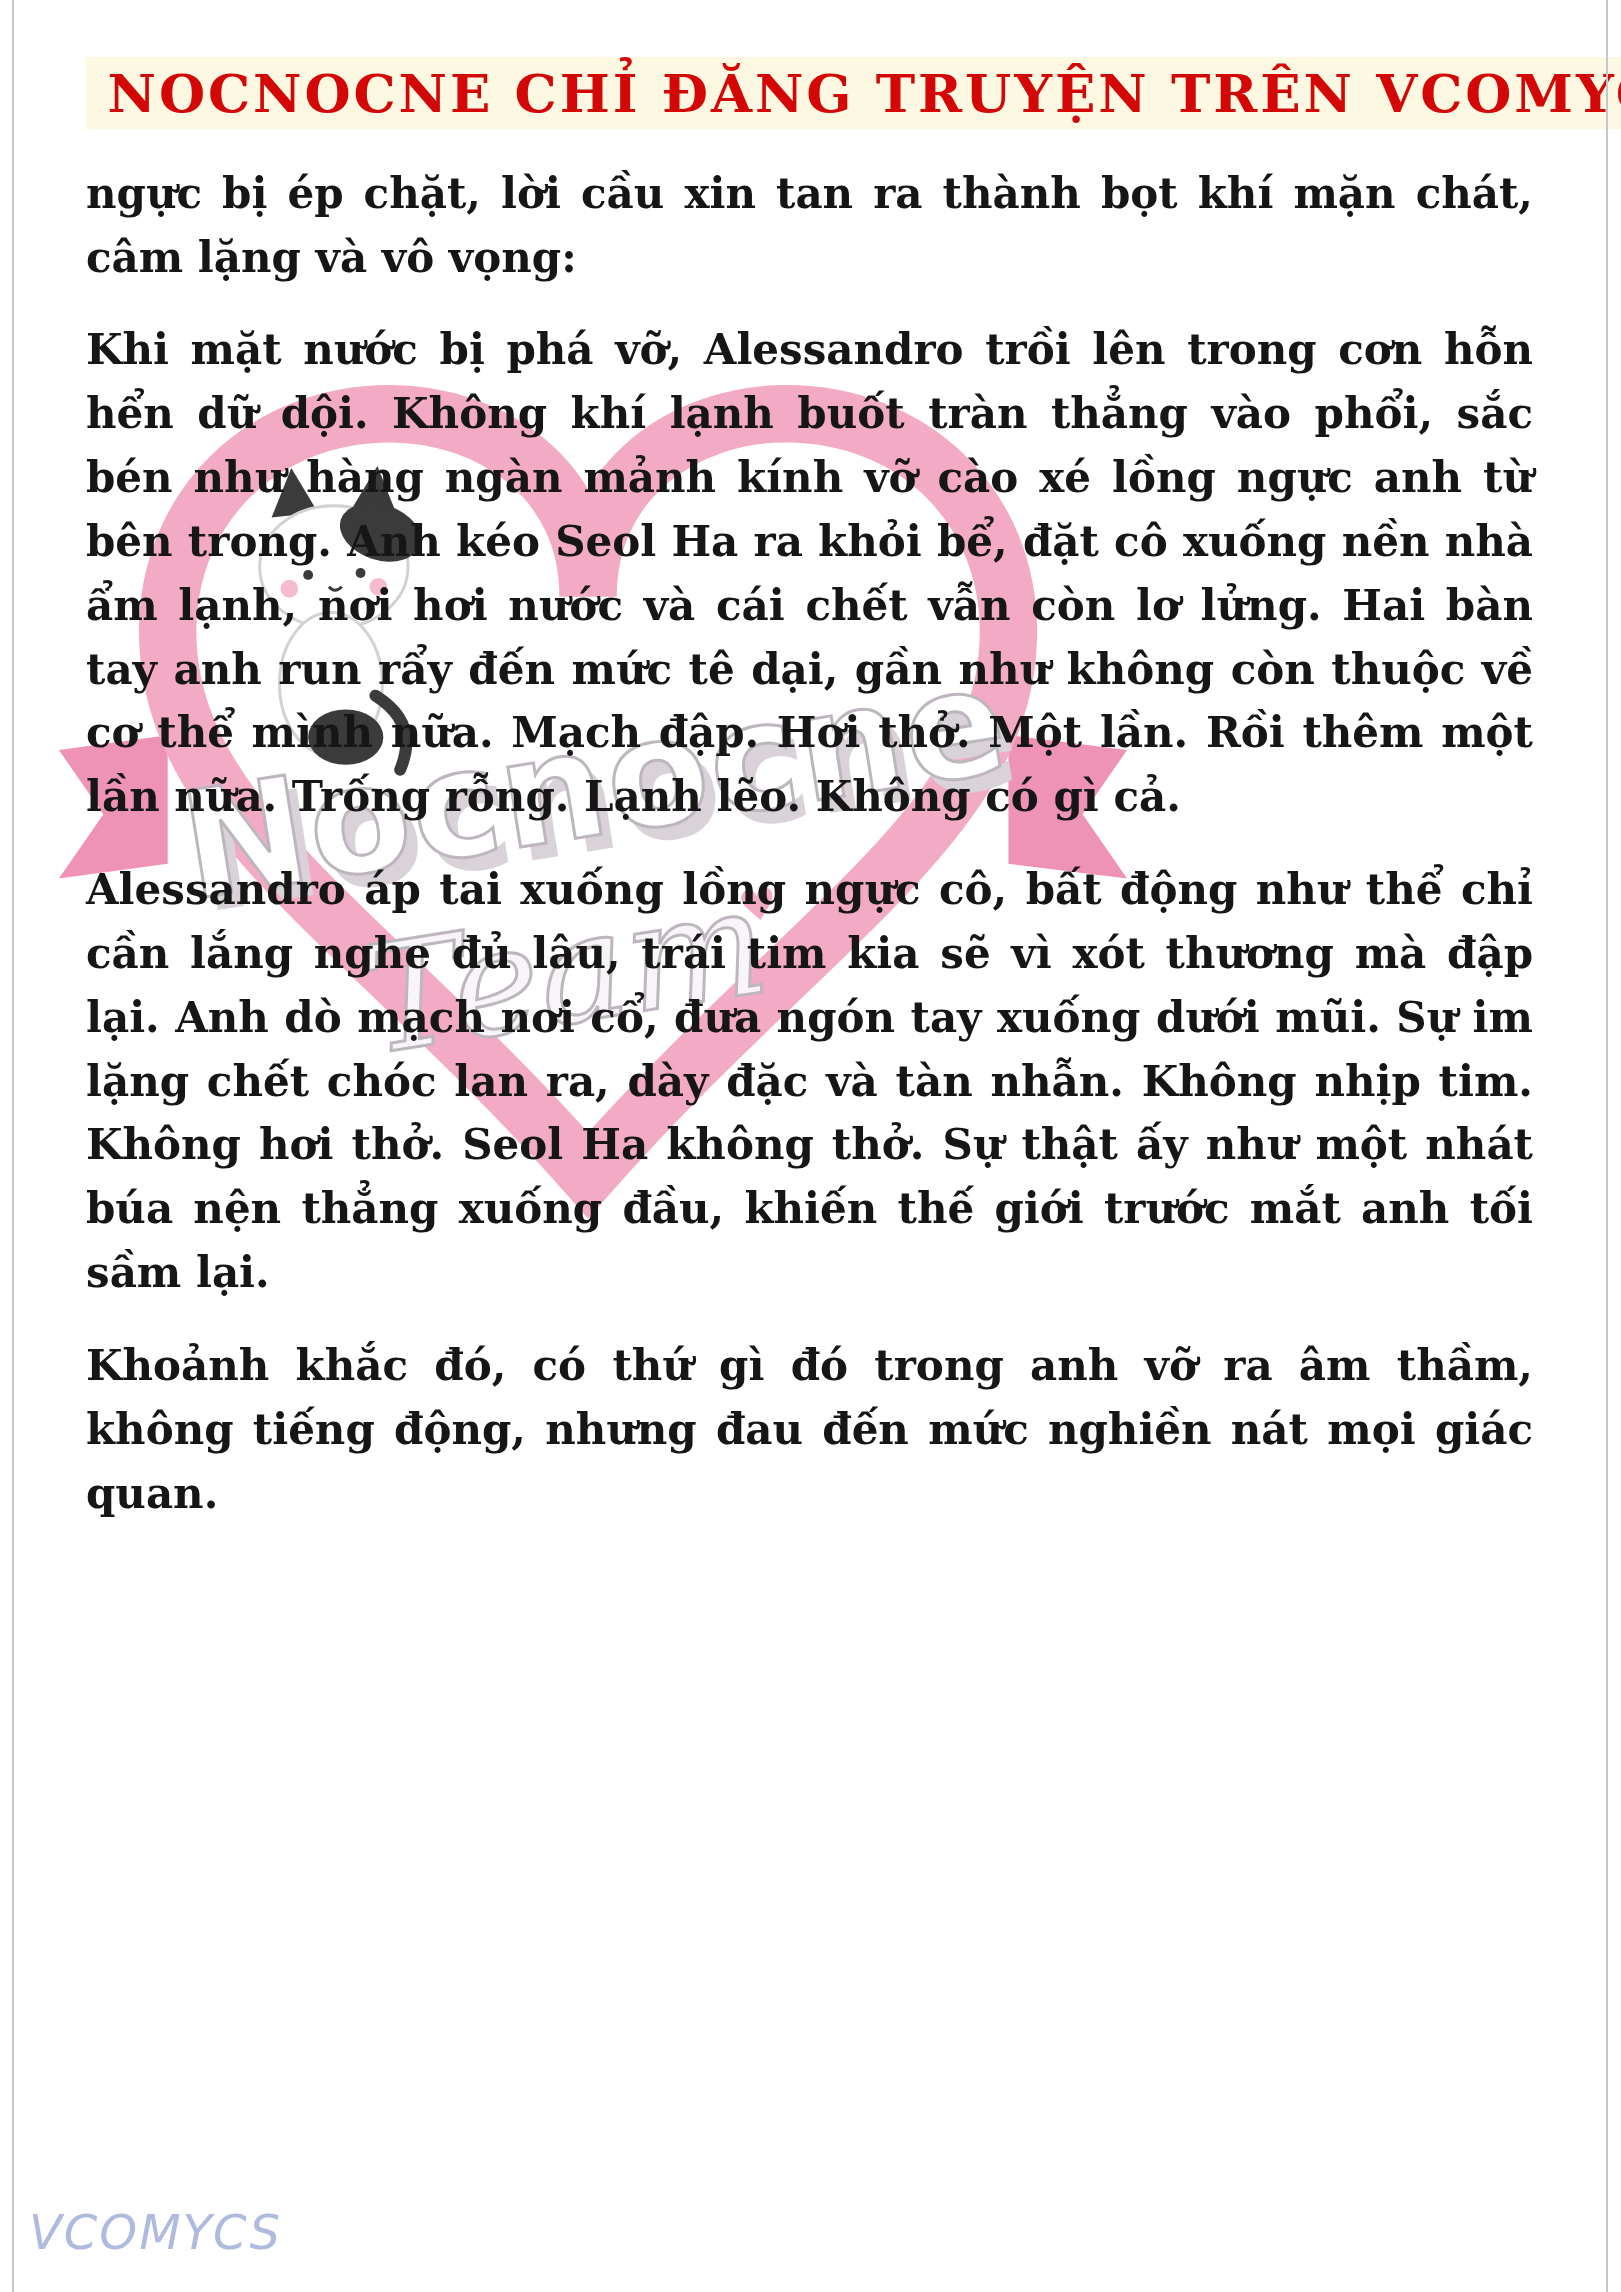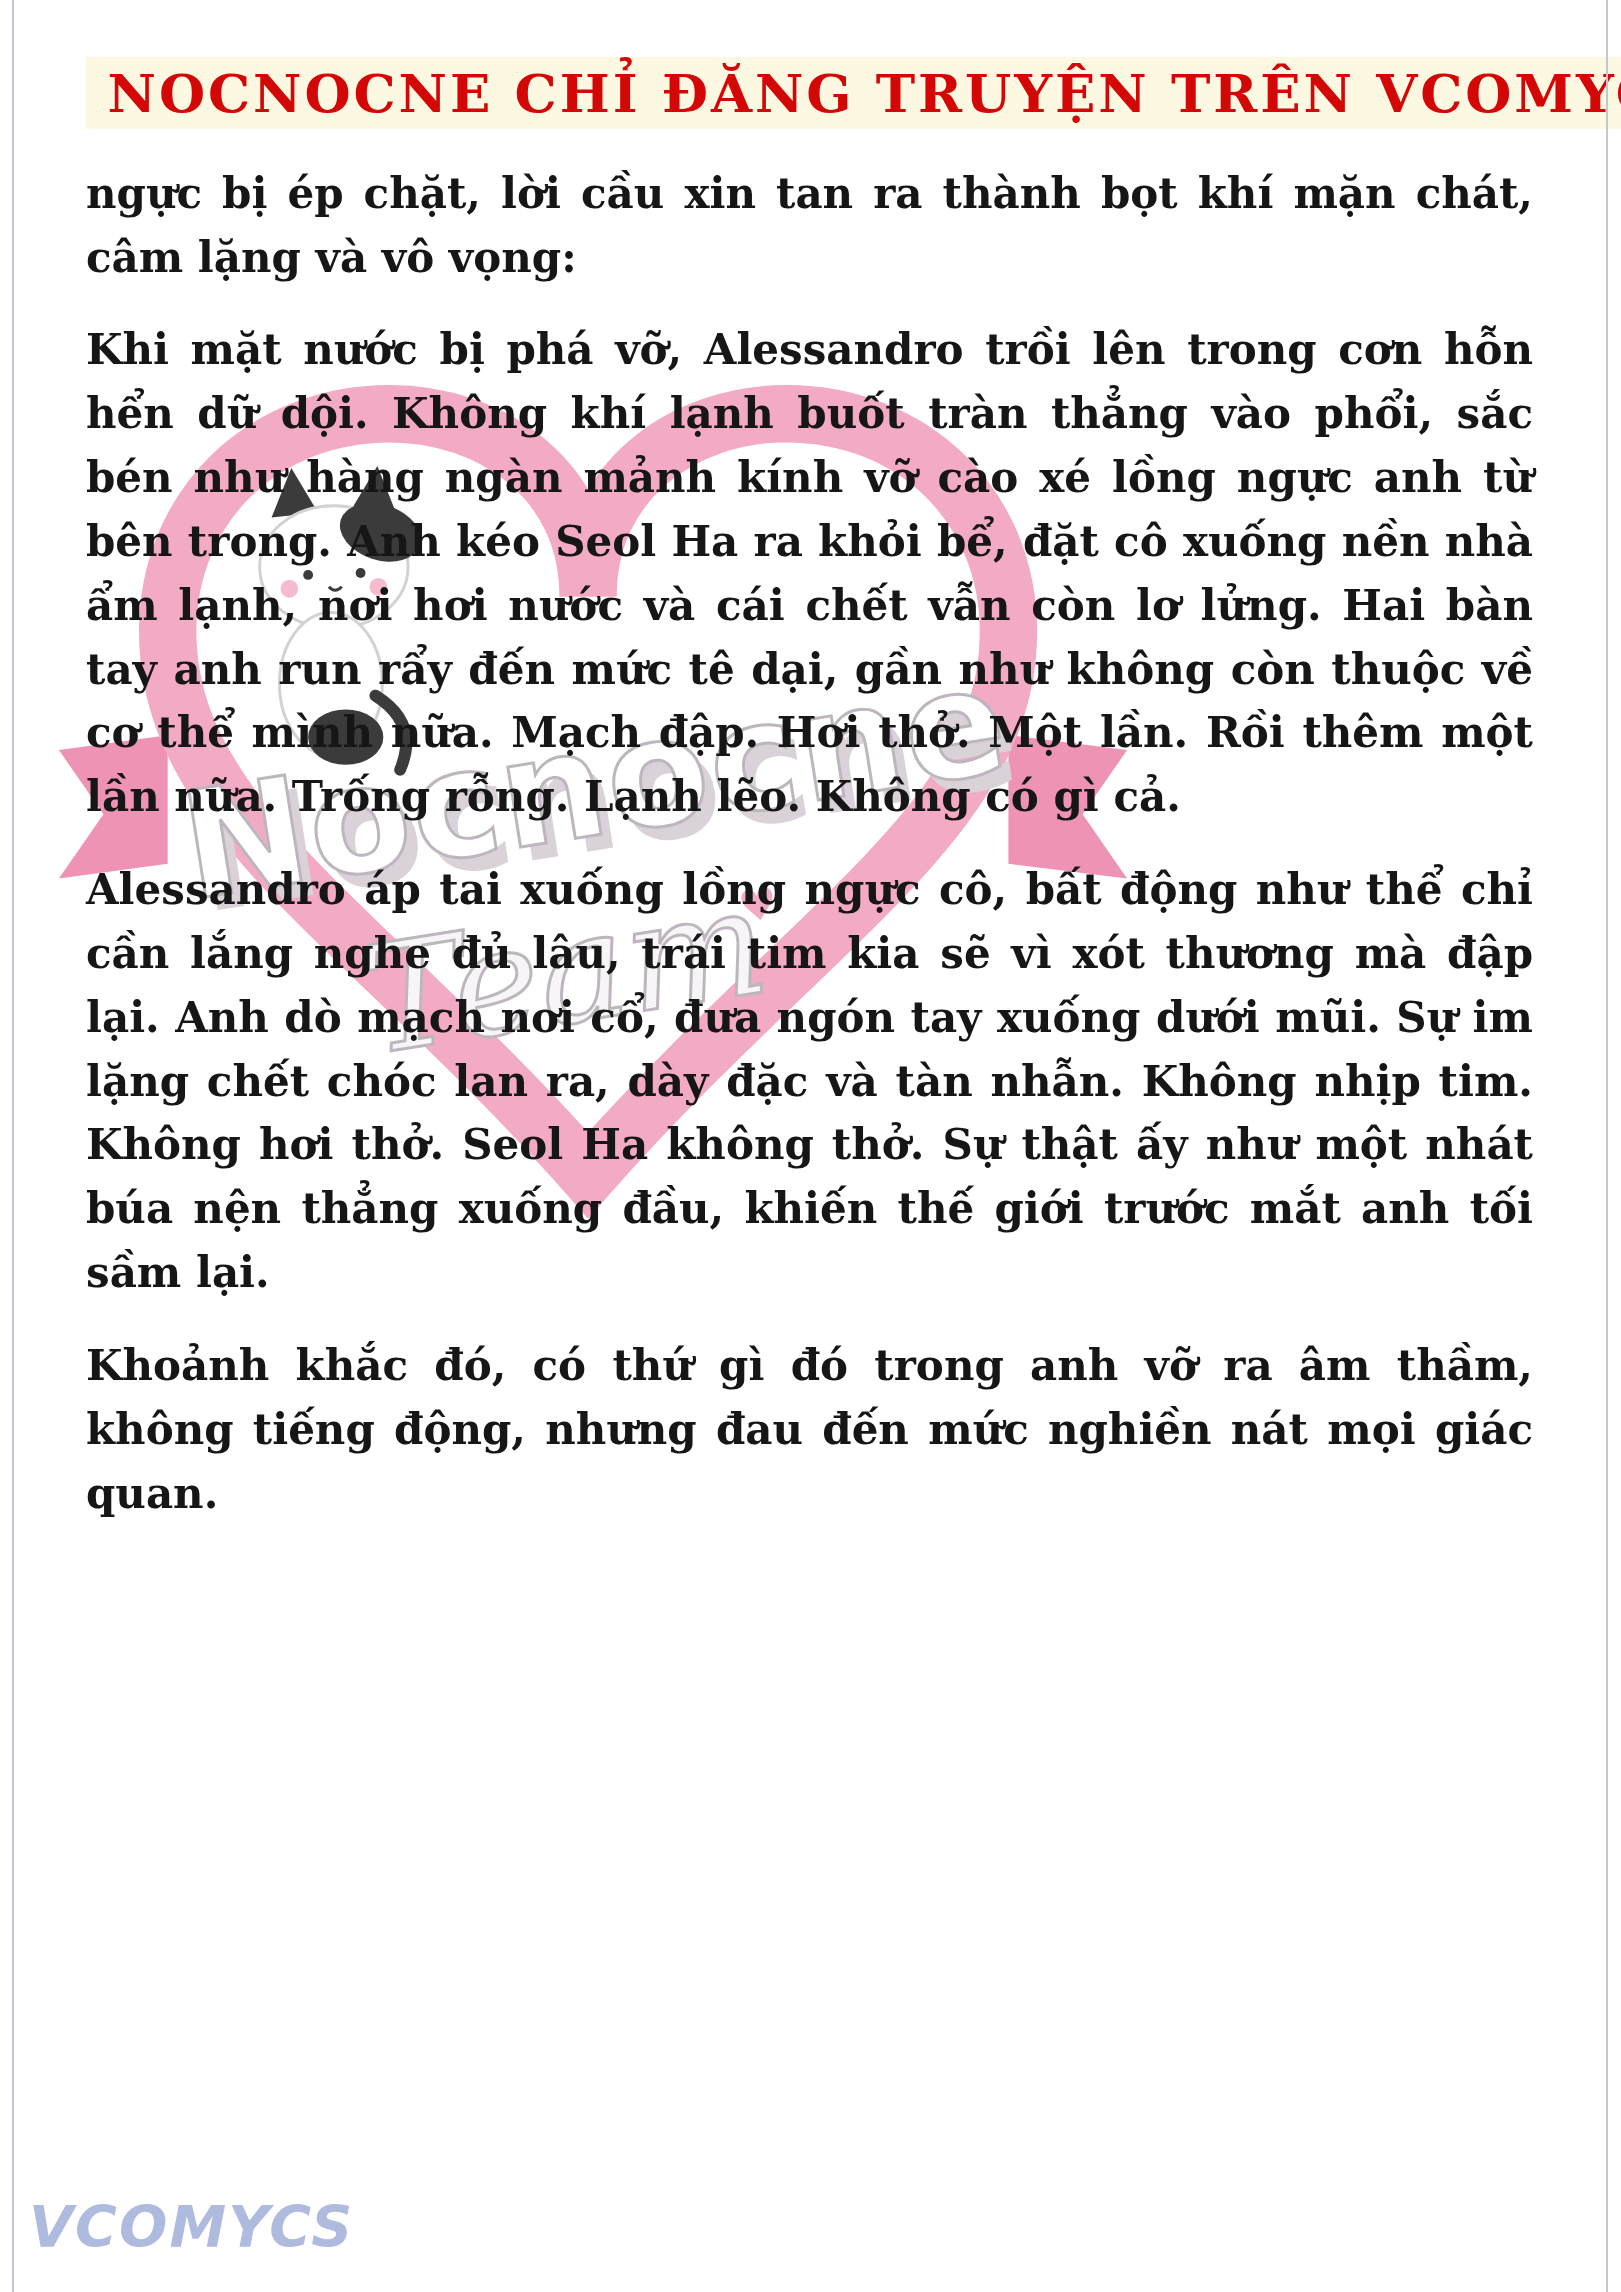--- a/index.html
+++ b/index.html
@@ -46,21 +46,21 @@
     color:var(--body-text,#161616);
     text-align:justify;
     margin:29px 2px 0 0;
   }
   .bodytext p:first-child{margin-top:33px;}
 
   
   .logo{
     position:absolute;left:29px;bottom:33px;z-index:2;
     font-family:"DejaVu Sans","Liberation Sans",sans-serif;
-    font-style:italic;font-weight:bold;font-size:57px;
+    font-style:italic;font-weight:normal;font-size:48px;
     color:var(--logo-blue,#aebbdf);letter-spacing:2px;
   }
 </style>
 </head>
 <body>
 
 <div class="page">
 
   <div class="edge left"></div>
   <div class="edge right"></div>

